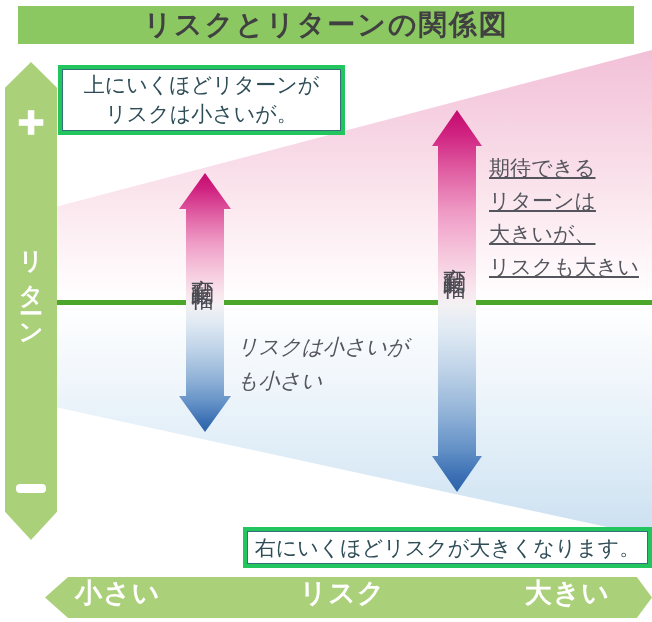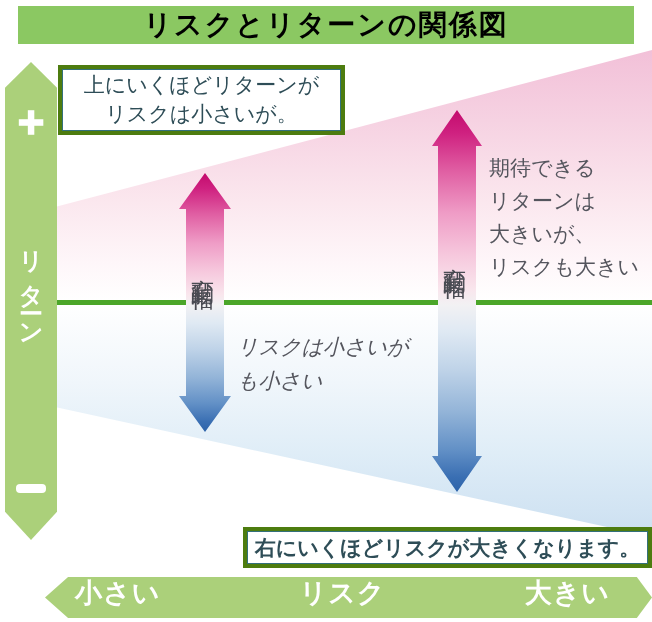--- a/index.html
+++ b/index.html
@@ -3,21 +3,21 @@
 <meta charset="utf-8">
 <style>
   html,body{margin:0;padding:0;background:#ffffff;}
   .stage{
     position:relative;width:652px;height:622px;background:#ffffff;overflow:hidden;
     font-family:"DejaVu Sans","Liberation Sans",sans-serif;
   }
   
   .title-bar{
     position:absolute;left:18px;top:6px;width:616px;height:38px;
-    background:#8bc862;color:#000000;font-size:28px;font-weight:bold;
+    background:#8bc862;color:#404040;font-size:28px;font-weight:bold;
     display:flex;align-items:center;justify-content:center;letter-spacing:2px;
   }
   
   .wedge{position:absolute;z-index:1;}
   .wedge-pink{
     left:55px;top:50px;width:597px;height:252px;
     background:linear-gradient(180deg,#f2c0d8 0%,#f6d2e2 28%,#fbe7ee 60%,#fef6f9 84%,#ffffff 100%);
     clip-path:polygon(0% 62.3%,100% 0%,100% 100%,0% 100%);
   }
   .wedge-blue{
@@ -46,29 +46,29 @@
   .fluct-label{
     position:absolute;z-index:4;color:#4a4b53;font-size:23px;font-weight:500;
     writing-mode:vertical-rl;letter-spacing:5px;line-height:28px;
   }
   .fluct-label.l1{left:189px;top:260px;}
   .fluct-label.l2{left:441px;top:249px;}
   
   .note{position:absolute;z-index:4;color:#54555d;font-size:21px;}
   .note div{white-space:nowrap;}
   .note-left{left:237px;top:330px;line-height:34px;font-style:italic;}
-  .note-right{left:489px;top:152px;line-height:33px;}
+  .note-right{left:489px;top:152px;line-height:33px;text-decoration:underline;}
   
   .callout{
-    position:absolute;z-index:5;background:#ffffff;border:4px solid #4d7c0f;
+    position:absolute;z-index:5;background:#ffffff;border:4px solid #22c55e;
     box-shadow:inset 0 0 0 1px #33707a;color:#2e4d57;
     display:flex;flex-direction:column;align-items:center;justify-content:center;
   }
   .callout-top{left:58px;top:65px;width:279px;height:62px;font-size:21px;line-height:29px;text-align:center;}
-  .callout-bottom{left:243px;top:527px;width:401px;height:33px;font-size:21px;font-weight:bold;}
+  .callout-bottom{left:243px;top:527px;width:401px;height:33px;font-size:21px;}
   .callout div{white-space:nowrap;}
   
   .y-axis{
     position:absolute;left:5px;top:62px;width:52px;height:478px;z-index:6;background:#abd07a;
     clip-path:polygon(50% 0%,100% 5.4%,100% 94.1%,50% 100%,0% 94.1%,0% 5.4%);
   }
   .y-plus{
     position:absolute;left:0;top:38px;width:52px;height:40px;color:#ffffff;
     font-size:40px;font-weight:bold;text-align:center;line-height:40px;
     -webkit-text-stroke:2.5px #ffffff;

